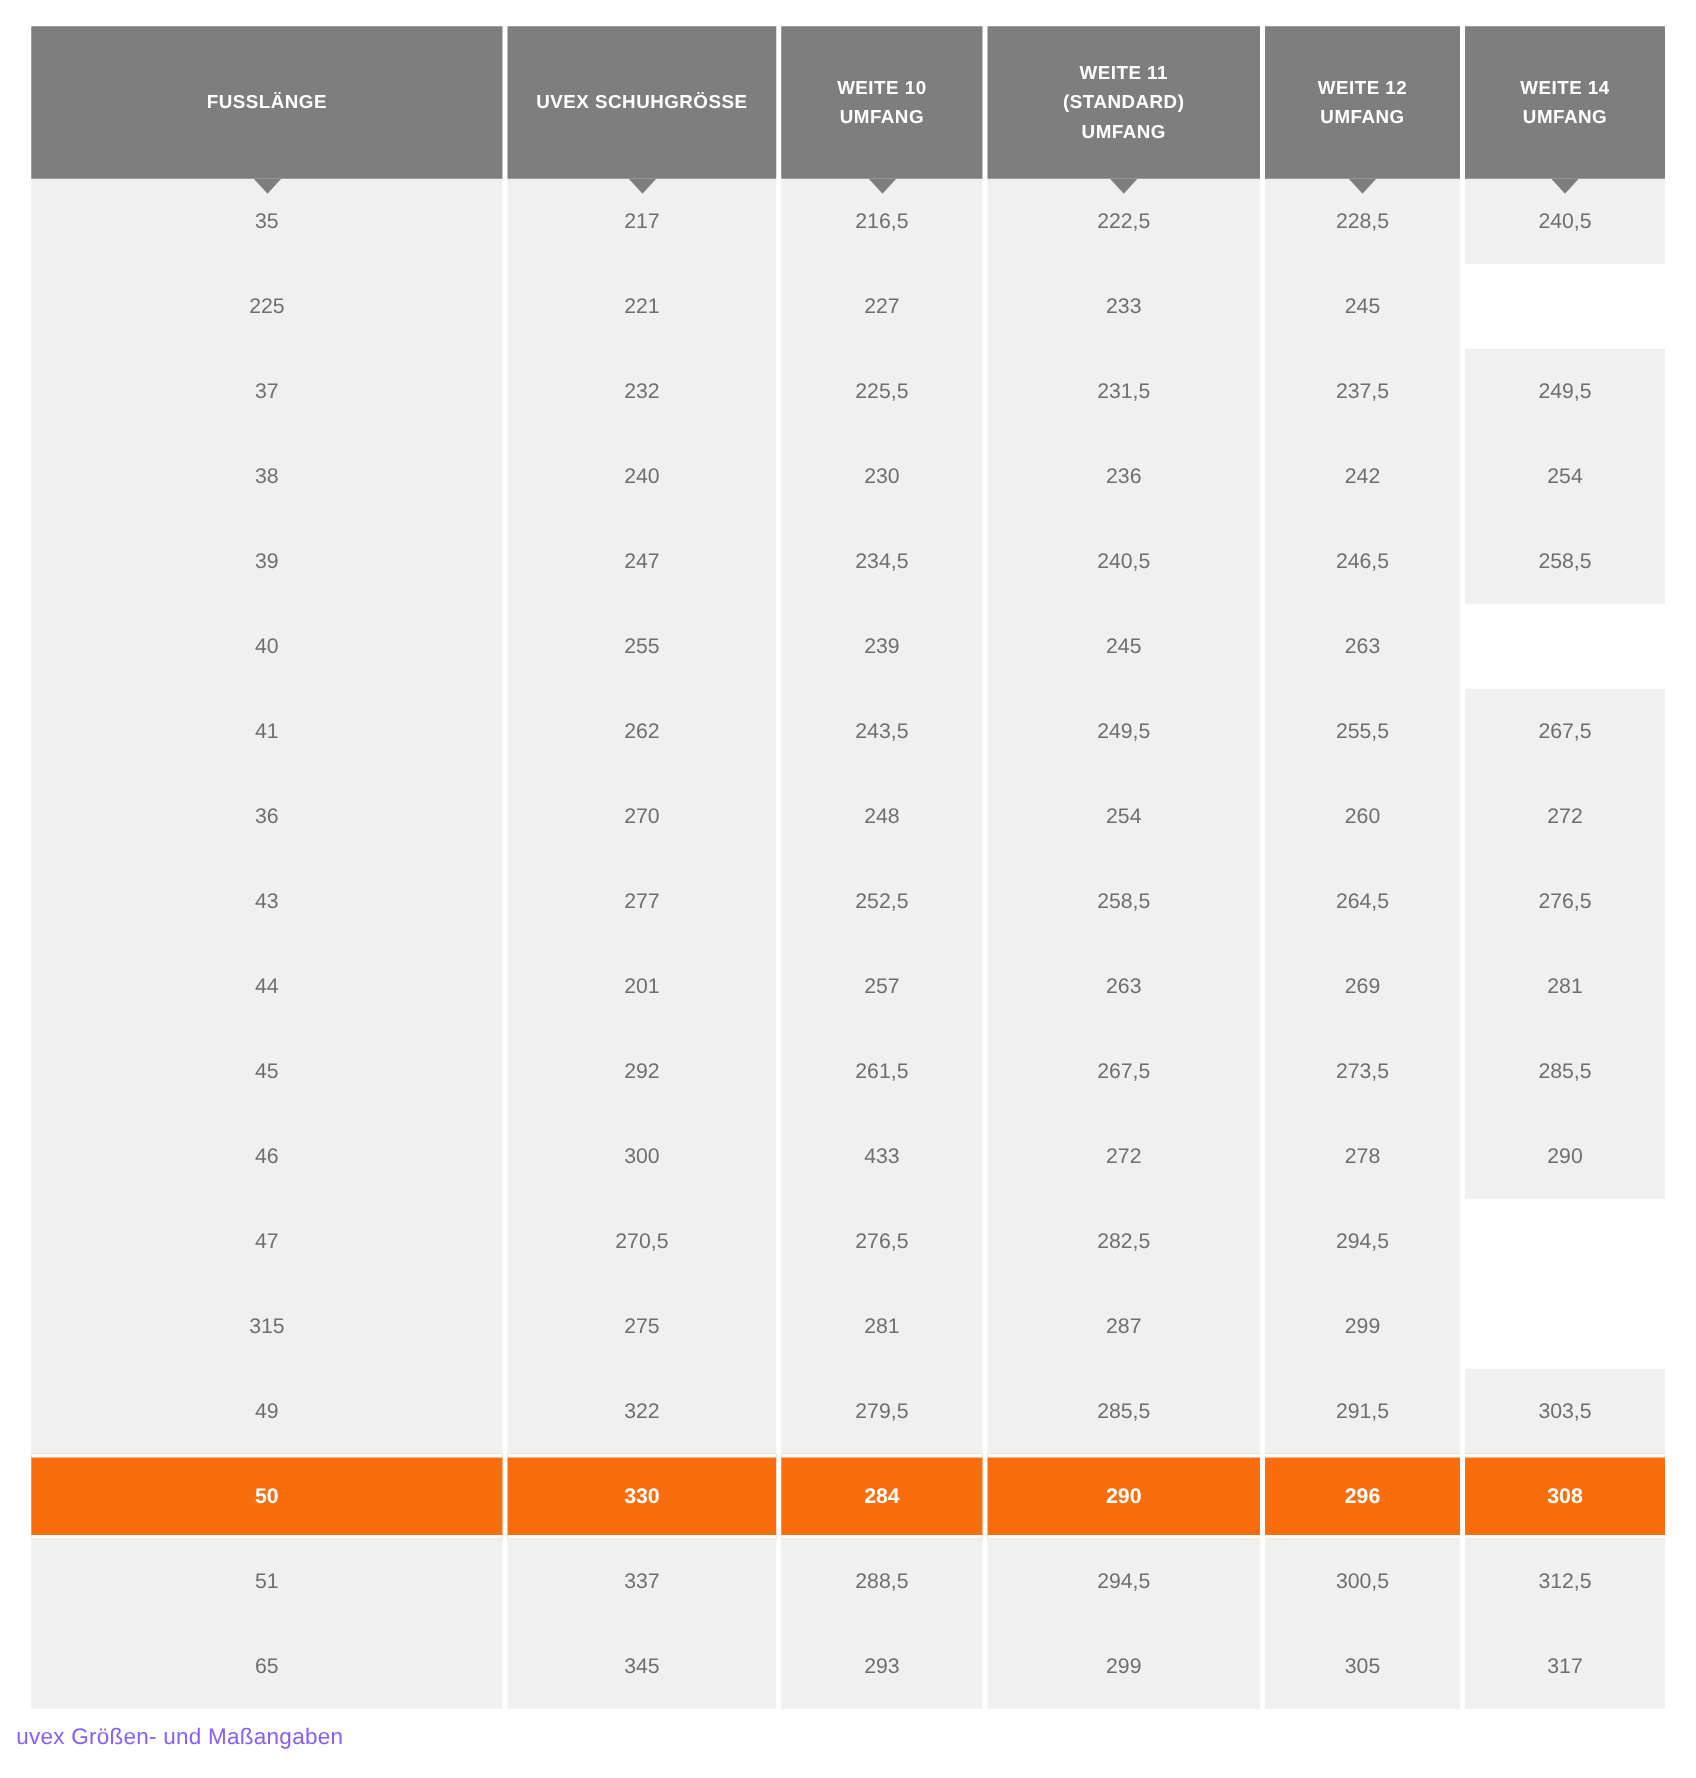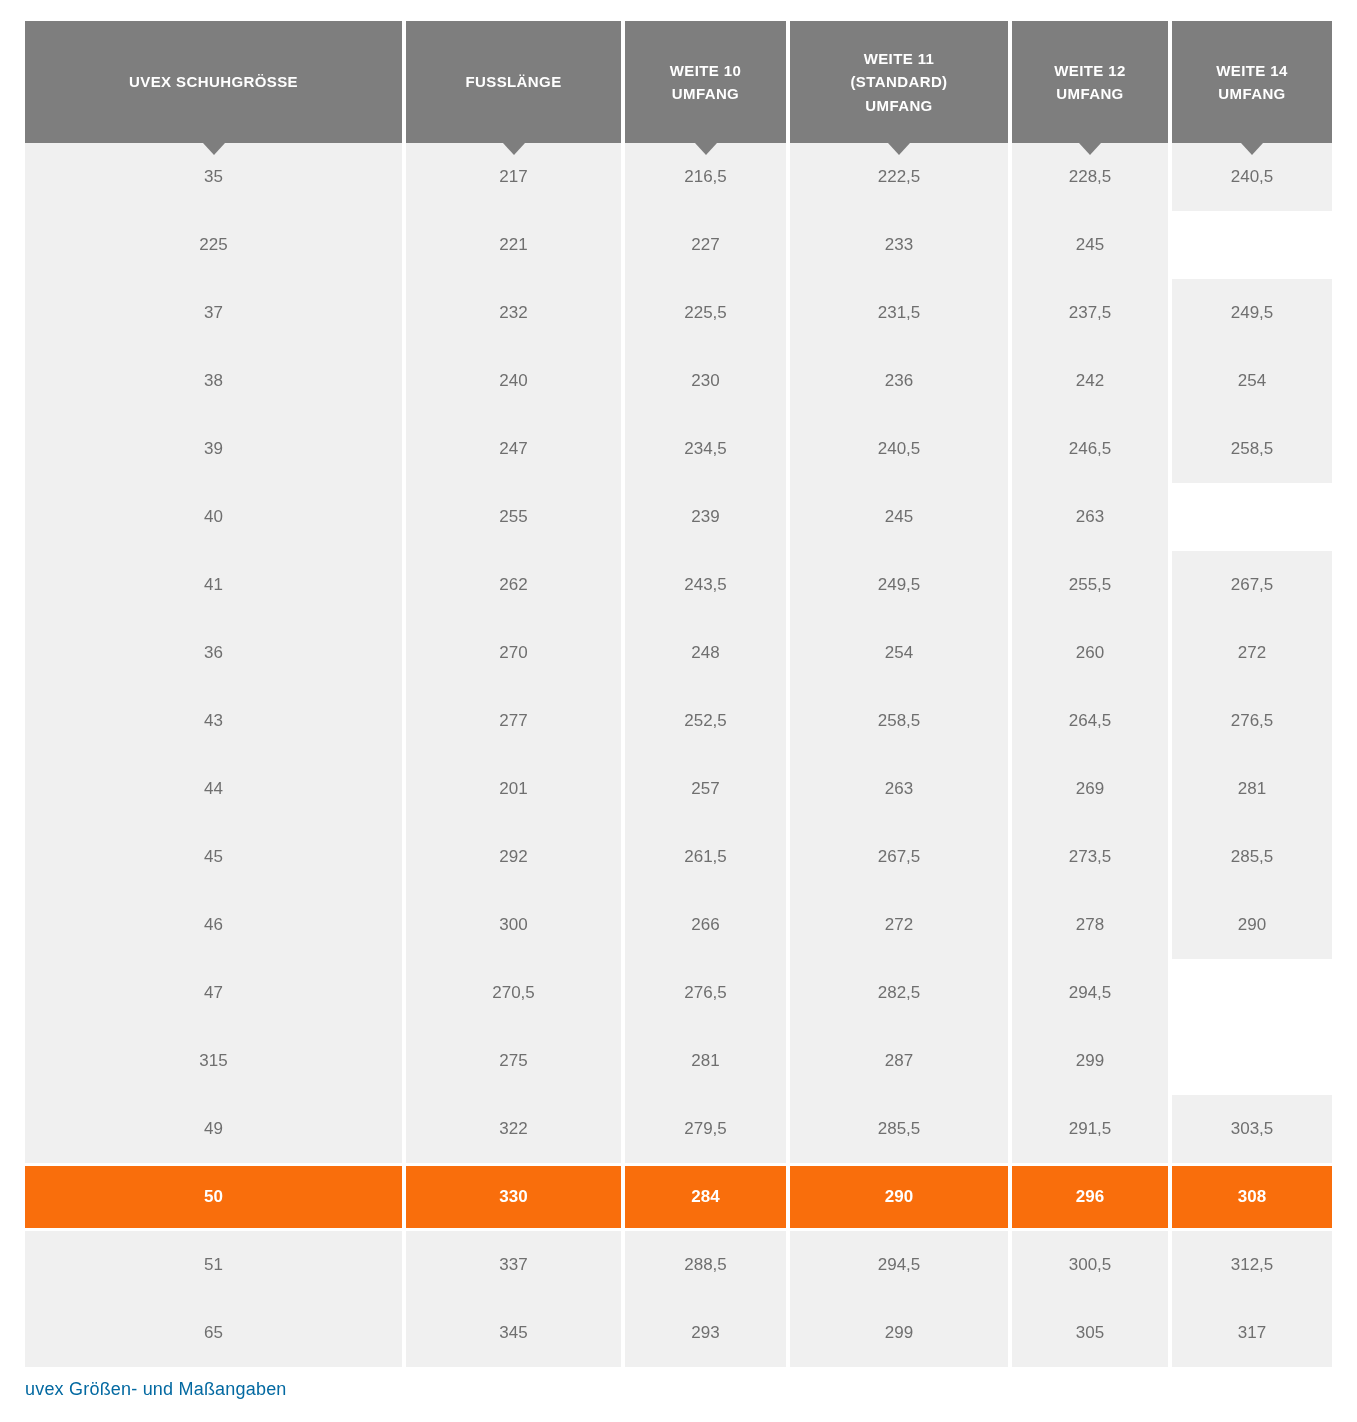--- a/index.html
+++ b/index.html
@@ -63,38 +63,38 @@
   .body-row.highlight .cell {
     background: #F96E0C;
     color: #ffffff;
     font-weight: bold;
     border-top: 3px solid #ffffff;
     border-bottom: 3px solid #ffffff;
     text-align: right;
   }
   .caption {
     position: absolute;
-    left: 25px;
+    left: 13px;
     top: 1379px;
     font-size: 18px;
-    color: #0369a1;
+    color: #8b5cf6;
     letter-spacing: 0.2px;
   }
 </style>
 </head>
 <body>
 
 <div class="size-table">
   <div class="grid-row">
     <div class="header-cell">
+      <span>FUSSLÄNGE</span>
+      <span class="pointer"></span>
+    </div>
+    <div class="header-cell">
       <span>UVEX SCHUHGRÖSSE</span>
-      <span class="pointer"></span>
-    </div>
-    <div class="header-cell">
-      <span>FUSSLÄNGE</span>
       <span class="pointer"></span>
     </div>
     <div class="header-cell">
       <span>WEITE 10
 UMFANG</span>
       <span class="pointer"></span>
     </div>
     <div class="header-cell">
       <span>WEITE 11
 (STANDARD)
@@ -195,21 +195,21 @@
         <div class="cell">45</div>
         <div class="cell">292</div>
         <div class="cell">261,5</div>
         <div class="cell">267,5</div>
         <div class="cell">273,5</div>
         <div class="cell">285,5</div>
       </div>
       <div class="grid-row body-row">
         <div class="cell">46</div>
         <div class="cell">300</div>
-        <div class="cell">266</div>
+        <div class="cell">433</div>
         <div class="cell">272</div>
         <div class="cell">278</div>
         <div class="cell">290</div>
       </div>
       <div class="grid-row body-row">
         <div class="cell">47</div>
         <div class="cell">270,5</div>
         <div class="cell">276,5</div>
         <div class="cell">282,5</div>
         <div class="cell">294,5</div>

